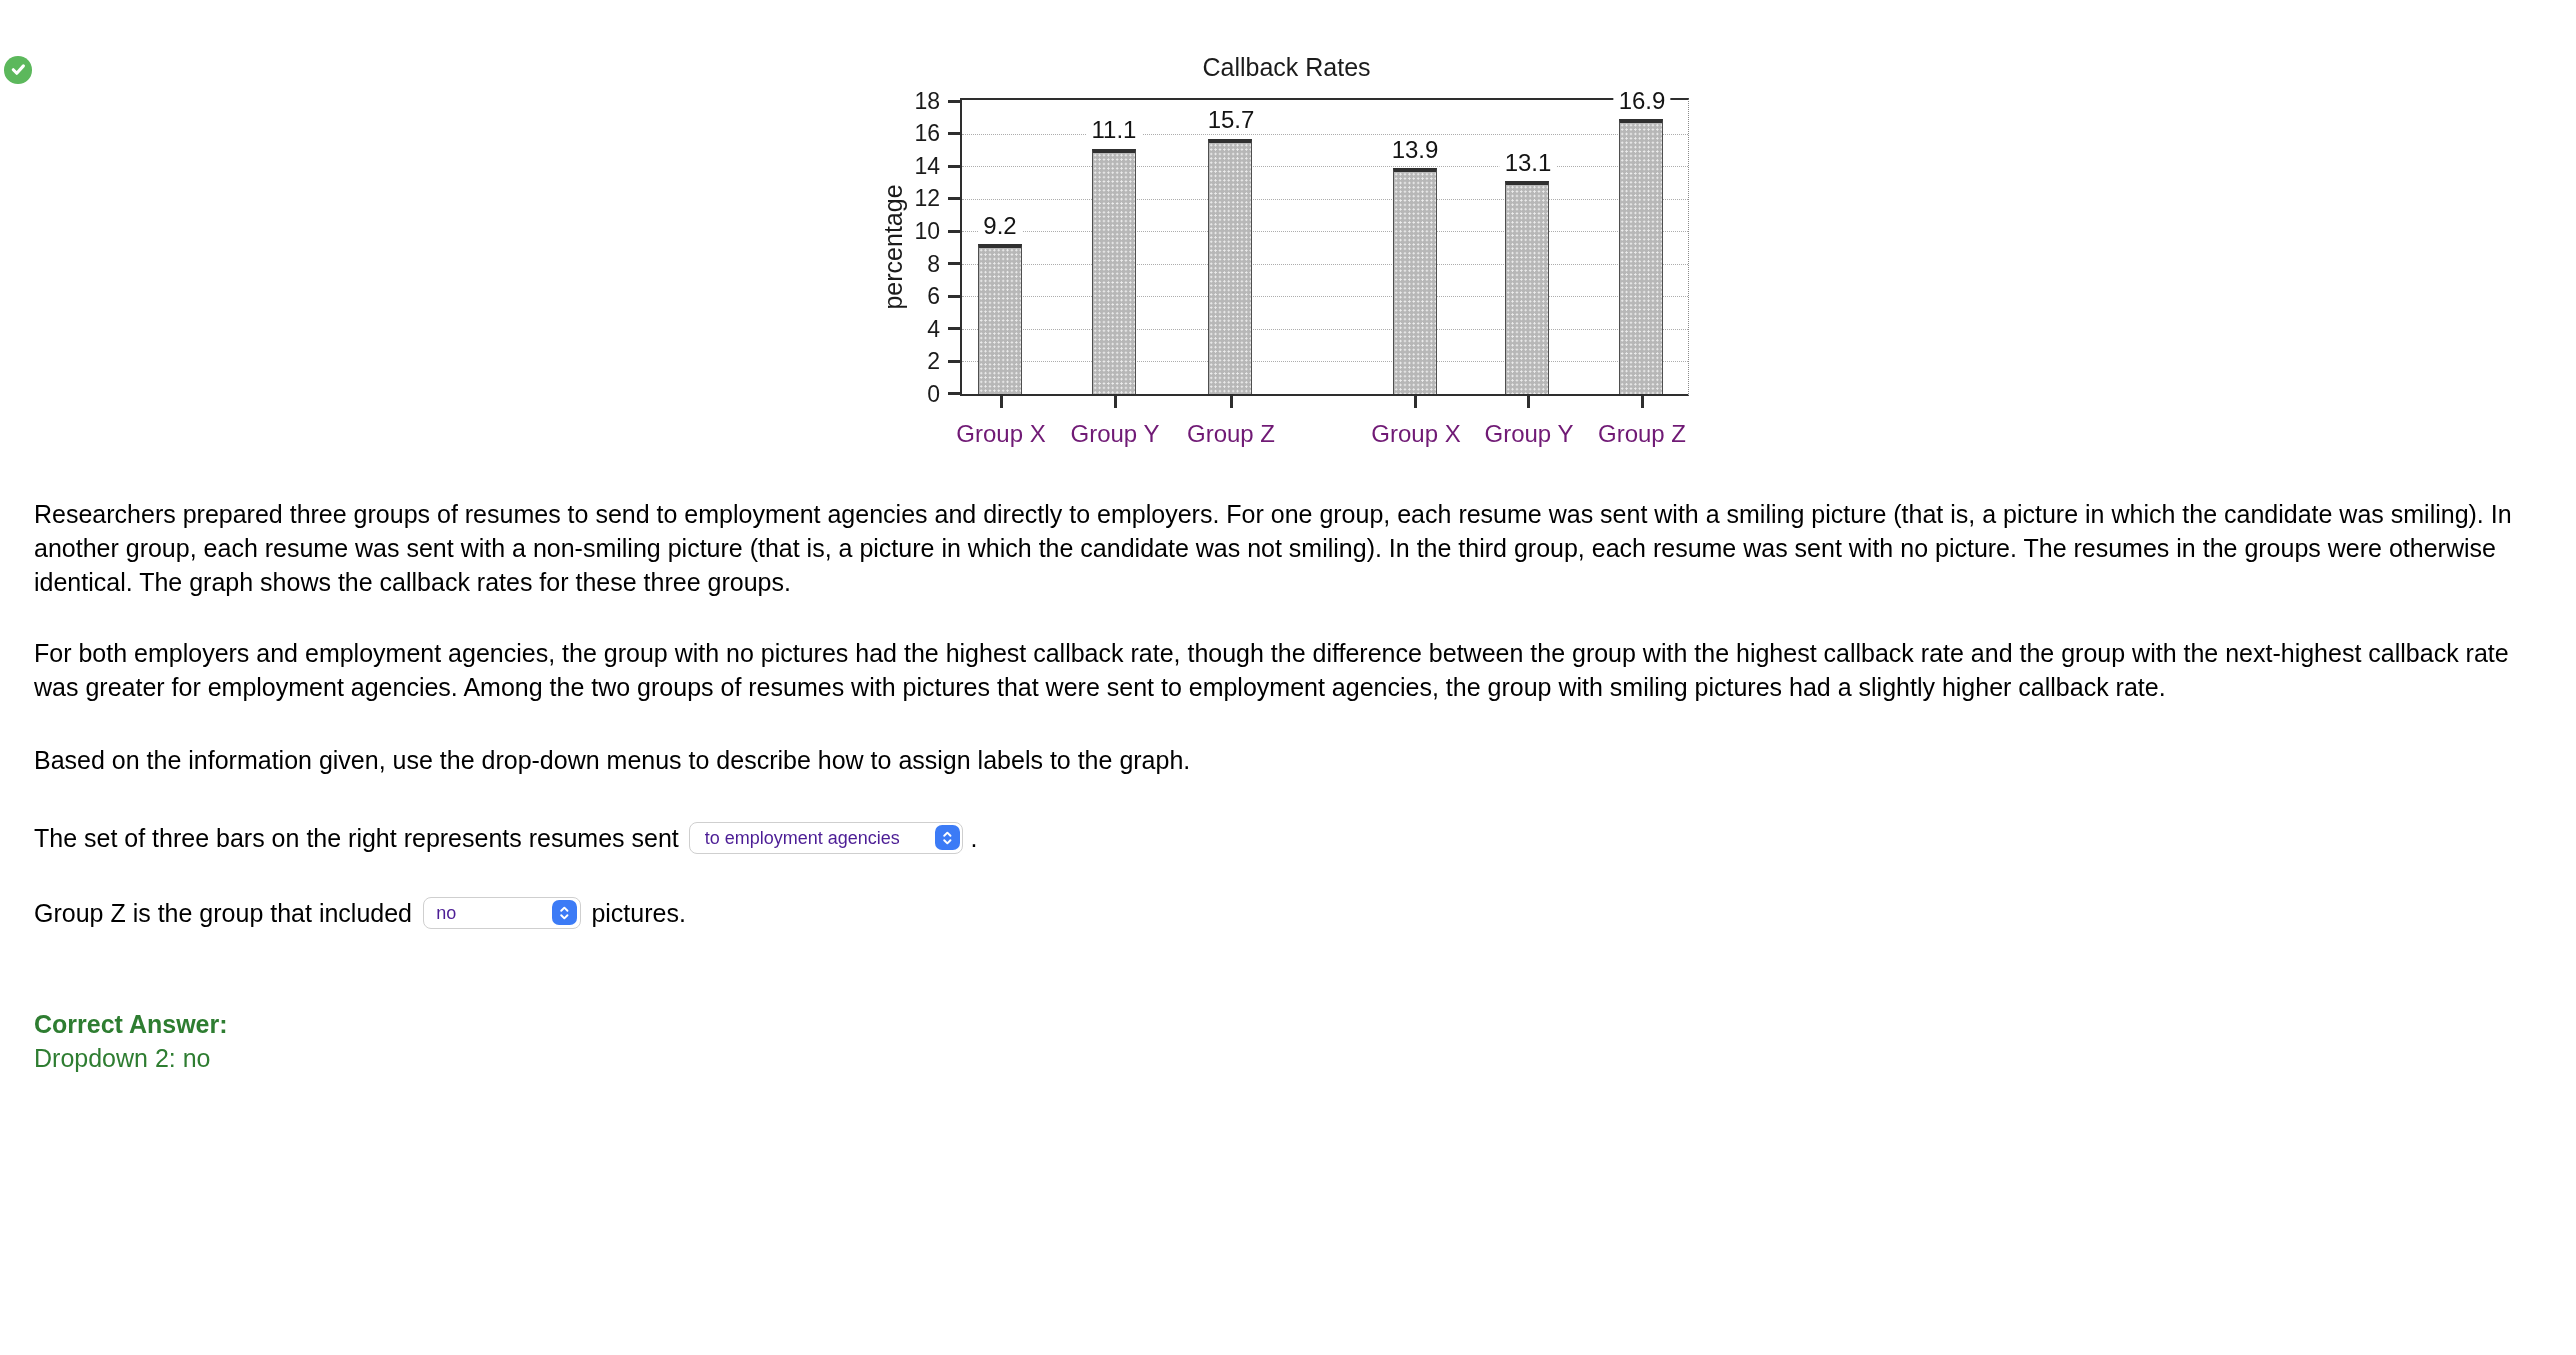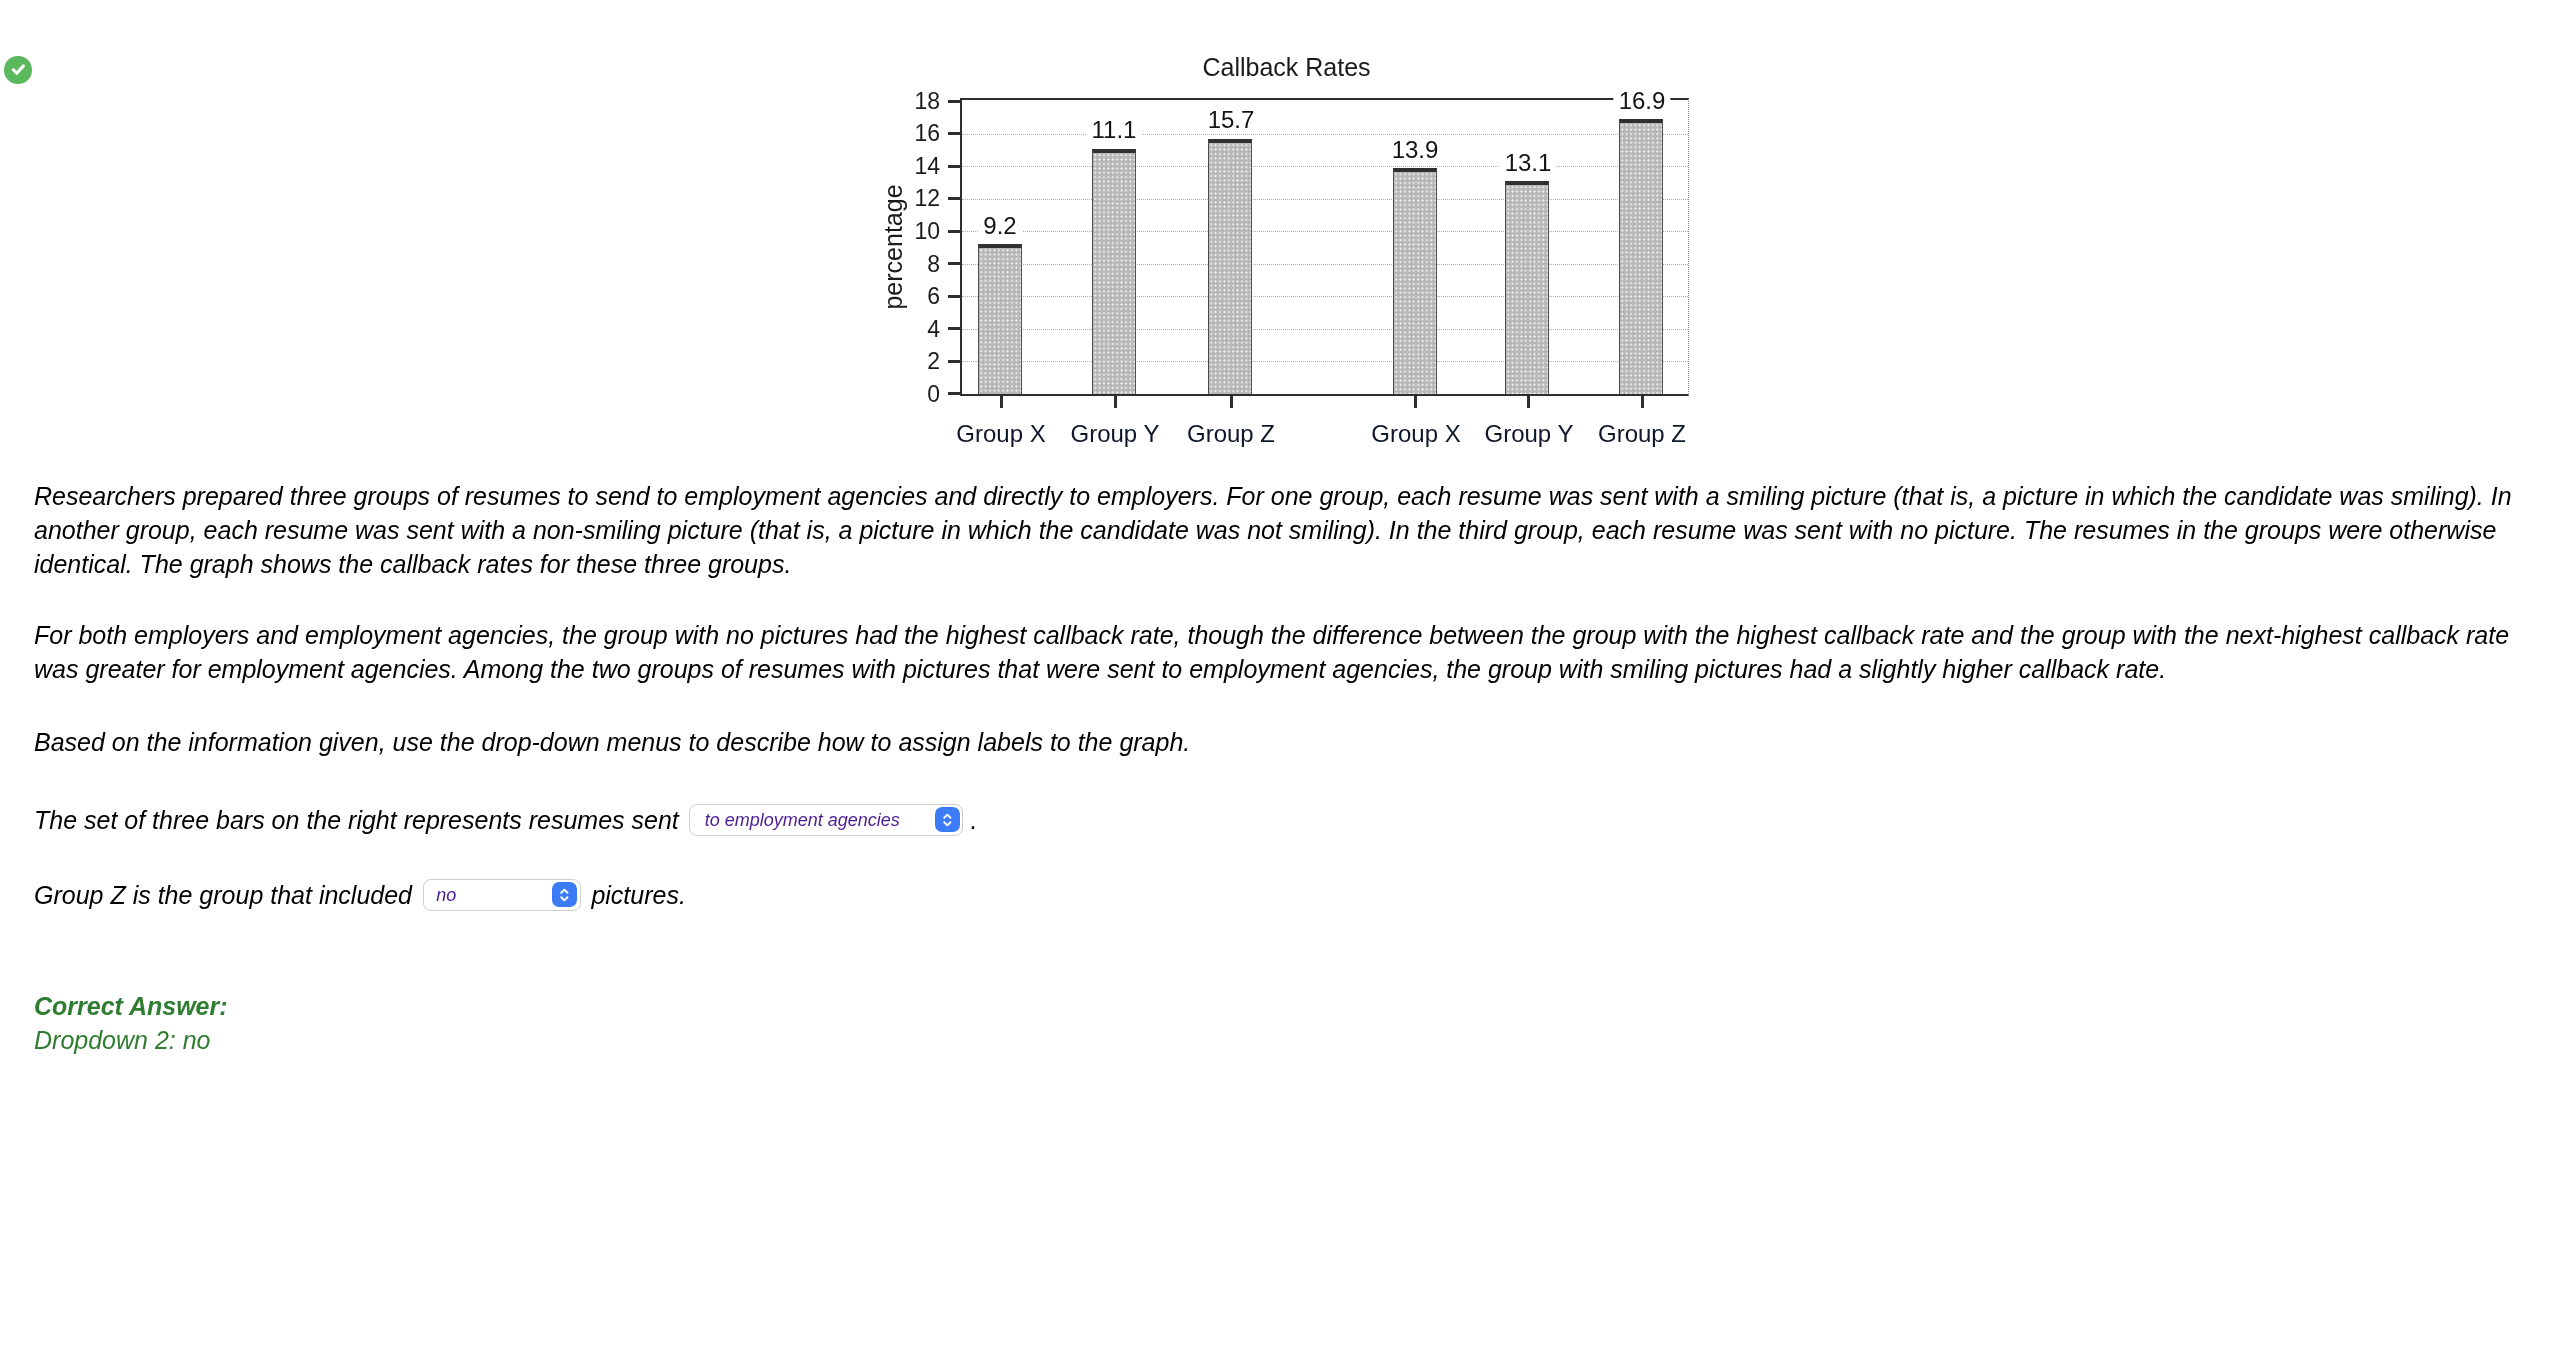--- a/index.html
+++ b/index.html
@@ -37,28 +37,28 @@
     padding:0 5.3px;font-size:24px;color:#141414;white-space:nowrap;line-height:27px;
   }
   .ytick{position:absolute;width:12.5px;height:2.7px;background:#2e2e2e;left:75px;}
   .ytick-label{
     position:absolute;left:0;width:67px;text-align:right;font-size:23px;color:#1b1b1b;
     transform:translateY(-50%);line-height:25px;
   }
   .xtick{position:absolute;width:2.7px;height:11.6px;background:#2e2e2e;top:352px;}
   .xcat{
     position:absolute;width:151px;transform:translateX(-50%);text-align:center;
-    font-size:24px;color:#0f172a;top:376px;white-space:nowrap;
+    font-size:24px;color:#701a75;top:376px;white-space:nowrap;
   }
   .y-axis-title{
     position:absolute;left:19.6px;top:203px;transform:translate(-50%,-50%) rotate(-90deg);
     font-size:25px;color:#1b1b1b;white-space:nowrap;
   }
   
-  .body-text{position:absolute;left:34px;top:479px;width:2512px;font-size:25px;line-height:34px;font-style:italic;}
+  .body-text{position:absolute;left:34px;top:497px;width:2512px;font-size:25px;line-height:34px;}
   .para{margin:0;}
   .para.p2{margin-top:37px;}
   .para.p3{margin-top:39px;}
   .q-row{display:flex;align-items:center;height:39px;margin-top:41px;gap:10.7px;}
   .q-row.second{margin-top:36px;}
   .q-suffix{margin-left:-3.6px;}
   .selectbox{
     display:inline-flex;align-items:center;justify-content:space-between;
     height:32px;box-sizing:border-box;border:1.8px solid #cfcfcf;border-radius:8px;
     background:#ffffff;cursor:default;

